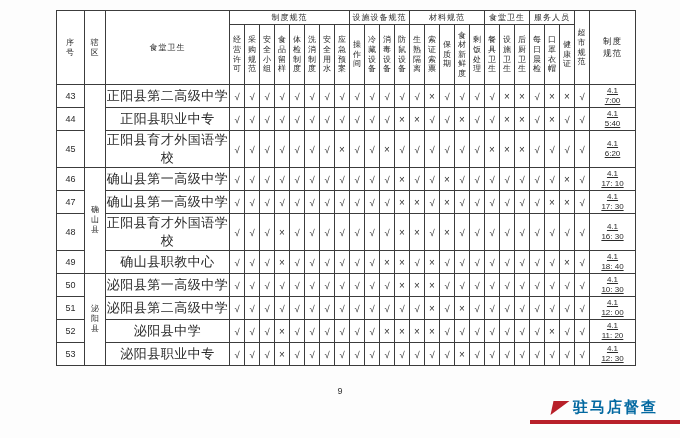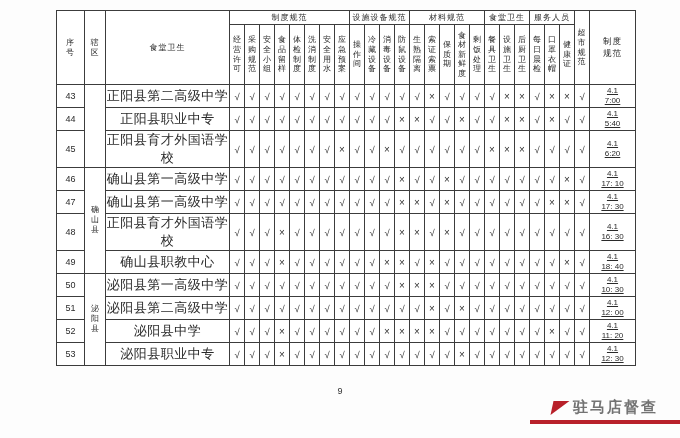--- a/index.html
+++ b/index.html
@@ -51,21 +51,21 @@
     position:absolute;right:22px;top:398px;
     display:flex;align-items:center;gap:5px;
   }
   .brand-flag{
     width:0;height:0;
     border-top:14px solid #b8202a;
     border-right:16px solid transparent;
     transform:skewX(-12deg);
   }
   .brand-text{
-    font-size:15px;font-weight:bold;color:#737373;
+    font-size:15px;font-weight:bold;color:#0369a1;
     letter-spacing:2px;
   }
   .brand-bar{
     position:absolute;right:0;top:420px;
     width:150px;height:4px;background:#b8202a;
   }
 </style>
 </head>
 <body>
 

